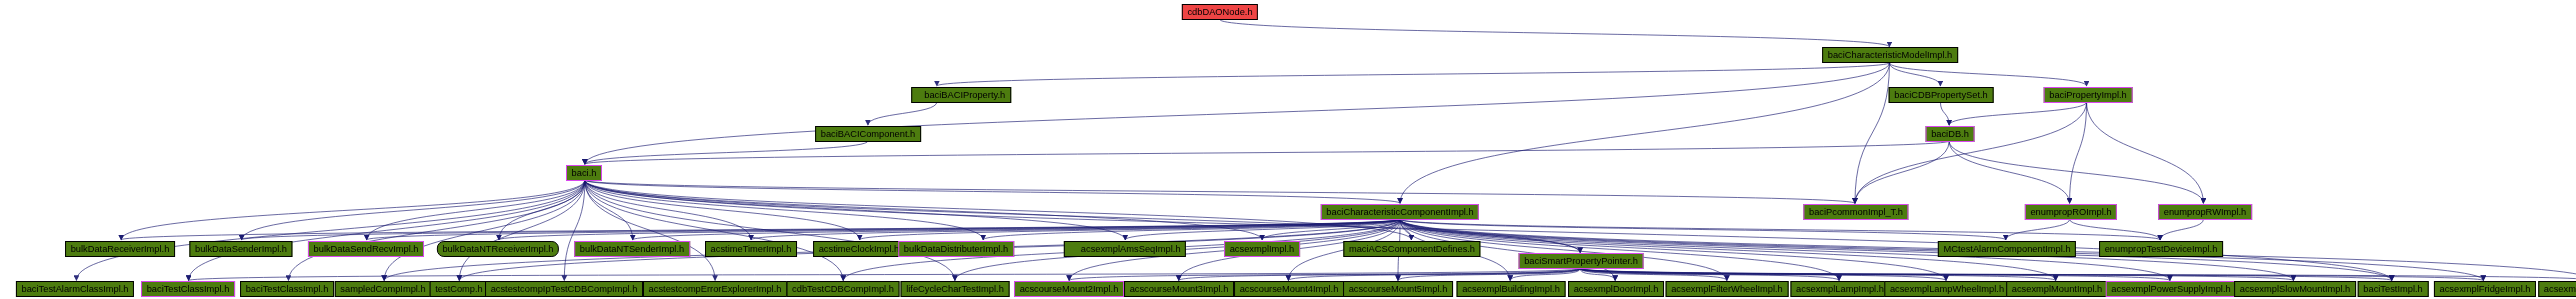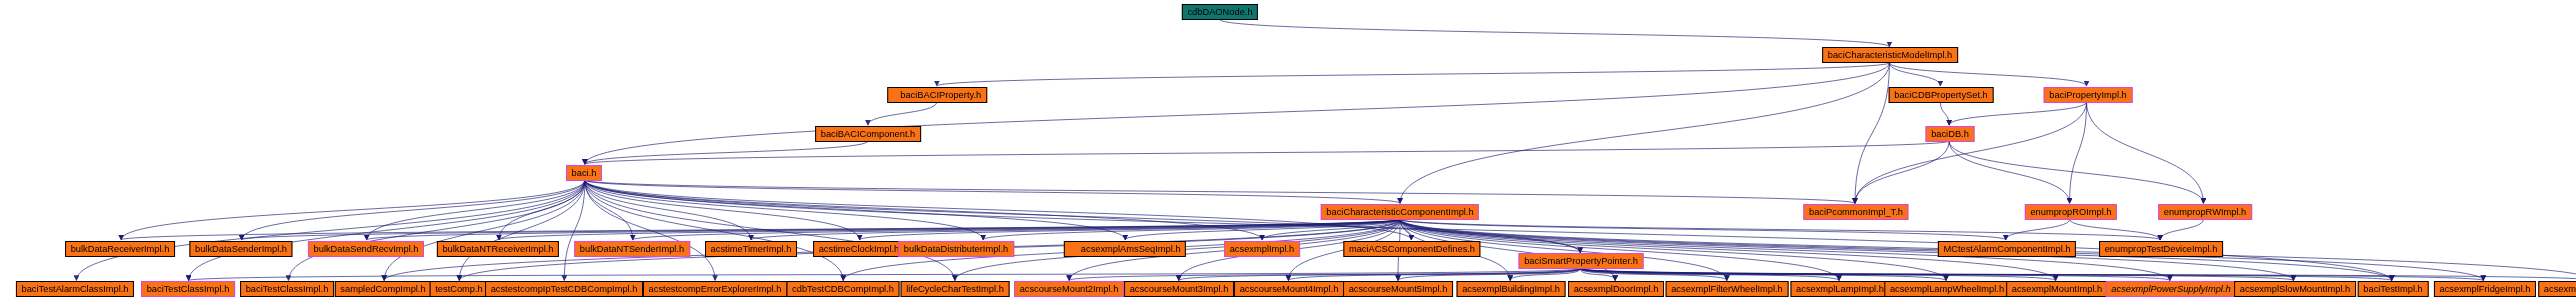--- a/index.html
+++ b/index.html
@@ -17,34 +17,34 @@
     width:2656px;height:299px;
     z-index:1;
   }
   .node{
     position:absolute;
     transform:translateX(-50%);
     z-index:2;
     height:14.4px;
     line-height:14.4px;
     padding:0 4.6px;
-    background:#f97316;
+    background:#4d7c0f;
     border:0.5px solid #000000;
     color:#000000;
     font-size:9.3px;
     white-space:nowrap;
     text-align:center;
     cursor:pointer;
     box-sizing:content-box;
   }
   .node.truncated{
     border:1px solid #d946ef;
   }
   .node.root{
-    background:#0f766e;
+    background:#ef4444;
     border:0.5px solid #000000;
     cursor:default;
   }
   .edge{
     fill:none;
     stroke:#191970;
     stroke-width:1.4;
     opacity:0.9;
   }
 </style>
@@ -149,34 +149,34 @@
       <path d="M 3068 522 C 3068 540, 3992 527, 3992 545" class="edge" marker-end="url(#arrow)"></path>
       <path d="M 3068 522 C 3068 540, 4214 527, 4214 545" class="edge" marker-end="url(#arrow)"></path>
       <path d="M 3068 522 C 3068 540, 4454 527, 4454 545" class="edge" marker-end="url(#arrow)"></path>
       <path d="M 3068 522 C 3068 540, 4645 527, 4645 545" class="edge" marker-end="url(#arrow)"></path>
       <path d="M 3068 522 C 3068 540, 4823 527, 4823 545" class="edge" marker-end="url(#arrow)"></path>
       <path d="M 3068 522 C 3068 540, 5036 527, 5036 545" class="edge" marker-end="url(#arrow)"></path>
     </svg>
   <div id="nodes">
       <div class="node root" style="left: 1220px; top: 4.1px;">cdbDAONode.h</div>
       <div class="node" style="left: 1890px; top: 47px;">baciCharacteristicModelImpl.h</div>
-      <div class="node" style="left: 937px; top: 87px; padding-left: 12px;">baciBACIProperty.h</div>
+      <div class="node" style="left: 961px; top: 87px; padding-left: 12px;">baciBACIProperty.h</div>
       <div class="node" style="left: 1941px; top: 87px;">baciCDBPropertySet.h</div>
       <div class="node truncated" style="left: 2088px; top: 87px;">baciPropertyImpl.h</div>
       <div class="node" style="left: 868px; top: 126px;">baciBACIComponent.h</div>
       <div class="node truncated" style="left: 1950px; top: 126px;">baciDB.h</div>
       <div class="node truncated" style="left: 584px; top: 165px;">baci.h</div>
       <div class="node truncated" style="left: 1400px; top: 204px;">baciCharacteristicComponentImpl.h</div>
       <div class="node truncated" style="left: 1856px; top: 204px;">baciPcommonImpl_T.h</div>
       <div class="node truncated" style="left: 2071px; top: 204px;">enumpropROImpl.h</div>
       <div class="node truncated" style="left: 2205px; top: 204px;">enumpropRWImpl.h</div>
       <div class="node" style="left: 120px; top: 241px;">bulkDataReceiverImpl.h</div>
       <div class="node" style="left: 241px; top: 241px;">bulkDataSenderImpl.h</div>
       <div class="node truncated" style="left: 366px; top: 241px;">bulkDataSendRecvImpl.h</div>
-      <div class="node" style="left: 498px; top: 241px;">bulkDataNTReceiverImpl.h</div>
+      <div class="node" style="left: 498px; top: 241px; border-radius: 7px;">bulkDataNTReceiverImpl.h</div>
       <div class="node truncated" style="left: 632px; top: 241px;">bulkDataNTSenderImpl.h</div>
       <div class="node" style="left: 751px; top: 241px;">acstimeTimerImpl.h</div>
       <div class="node" style="left: 859px; top: 241px;">acstimeClockImpl.h</div>
       <div class="node truncated" style="left: 956px; top: 241px;">bulkDataDistributerImpl.h</div>
       <div class="node" style="left: 1125px; top: 241px; padding-left: 16px;">acsexmplAmsSeqImpl.h</div>
       <div class="node truncated" style="left: 1262px; top: 241px;">acsexmplImpl.h</div>
       <div class="node" style="left: 1412px; top: 241px;">maciACSComponentDefines.h</div>
       <div class="node truncated" style="left: 1581px; top: 253px;">baciSmartPropertyPointer.h</div>
       <div class="node" style="left: 2007px; top: 241px;">MCtestAlarmComponentImpl.h</div>
       <div class="node" style="left: 2161px; top: 241px;">enumpropTestDeviceImpl.h</div>
@@ -192,20 +192,20 @@
       <div class="node truncated" style="left: 1069px; top: 281px;">acscourseMount2Impl.h</div>
       <div class="node" style="left: 1179px; top: 281px;">acscourseMount3Impl.h</div>
       <div class="node" style="left: 1289px; top: 281px;">acscourseMount4Impl.h</div>
       <div class="node" style="left: 1398px; top: 281px;">acscourseMount5Impl.h</div>
       <div class="node" style="left: 1511px; top: 281px;">acsexmplBuildingImpl.h</div>
       <div class="node" style="left: 1616px; top: 281px;">acsexmplDoorImpl.h</div>
       <div class="node" style="left: 1727px; top: 281px;">acsexmplFilterWheelImpl.h</div>
       <div class="node" style="left: 1840px; top: 281px;">acsexmplLampImpl.h</div>
       <div class="node" style="left: 1947px; top: 281px;">acsexmplLampWheelImpl.h</div>
       <div class="node" style="left: 2057px; top: 281px;">acsexmplMountImpl.h</div>
-      <div class="node truncated" style="left: 2171px; top: 281px; font-style: italic;">acsexmplPowerSupplyImpl.h</div>
+      <div class="node truncated" style="left: 2171px; top: 281px;">acsexmplPowerSupplyImpl.h</div>
       <div class="node" style="left: 2295px; top: 281px;">acsexmplSlowMountImpl.h</div>
       <div class="node" style="left: 2393px; top: 281px;">baciTestImpl.h</div>
       <div class="node" style="left: 2485px; top: 281px;">acsexmplFridgeImpl.h</div>
       <div class="node" style="left: 2595px; top: 281px;">acsexmplCalendarImpl.h</div>
     </div>
 </div>
 
 
 </body></html>

